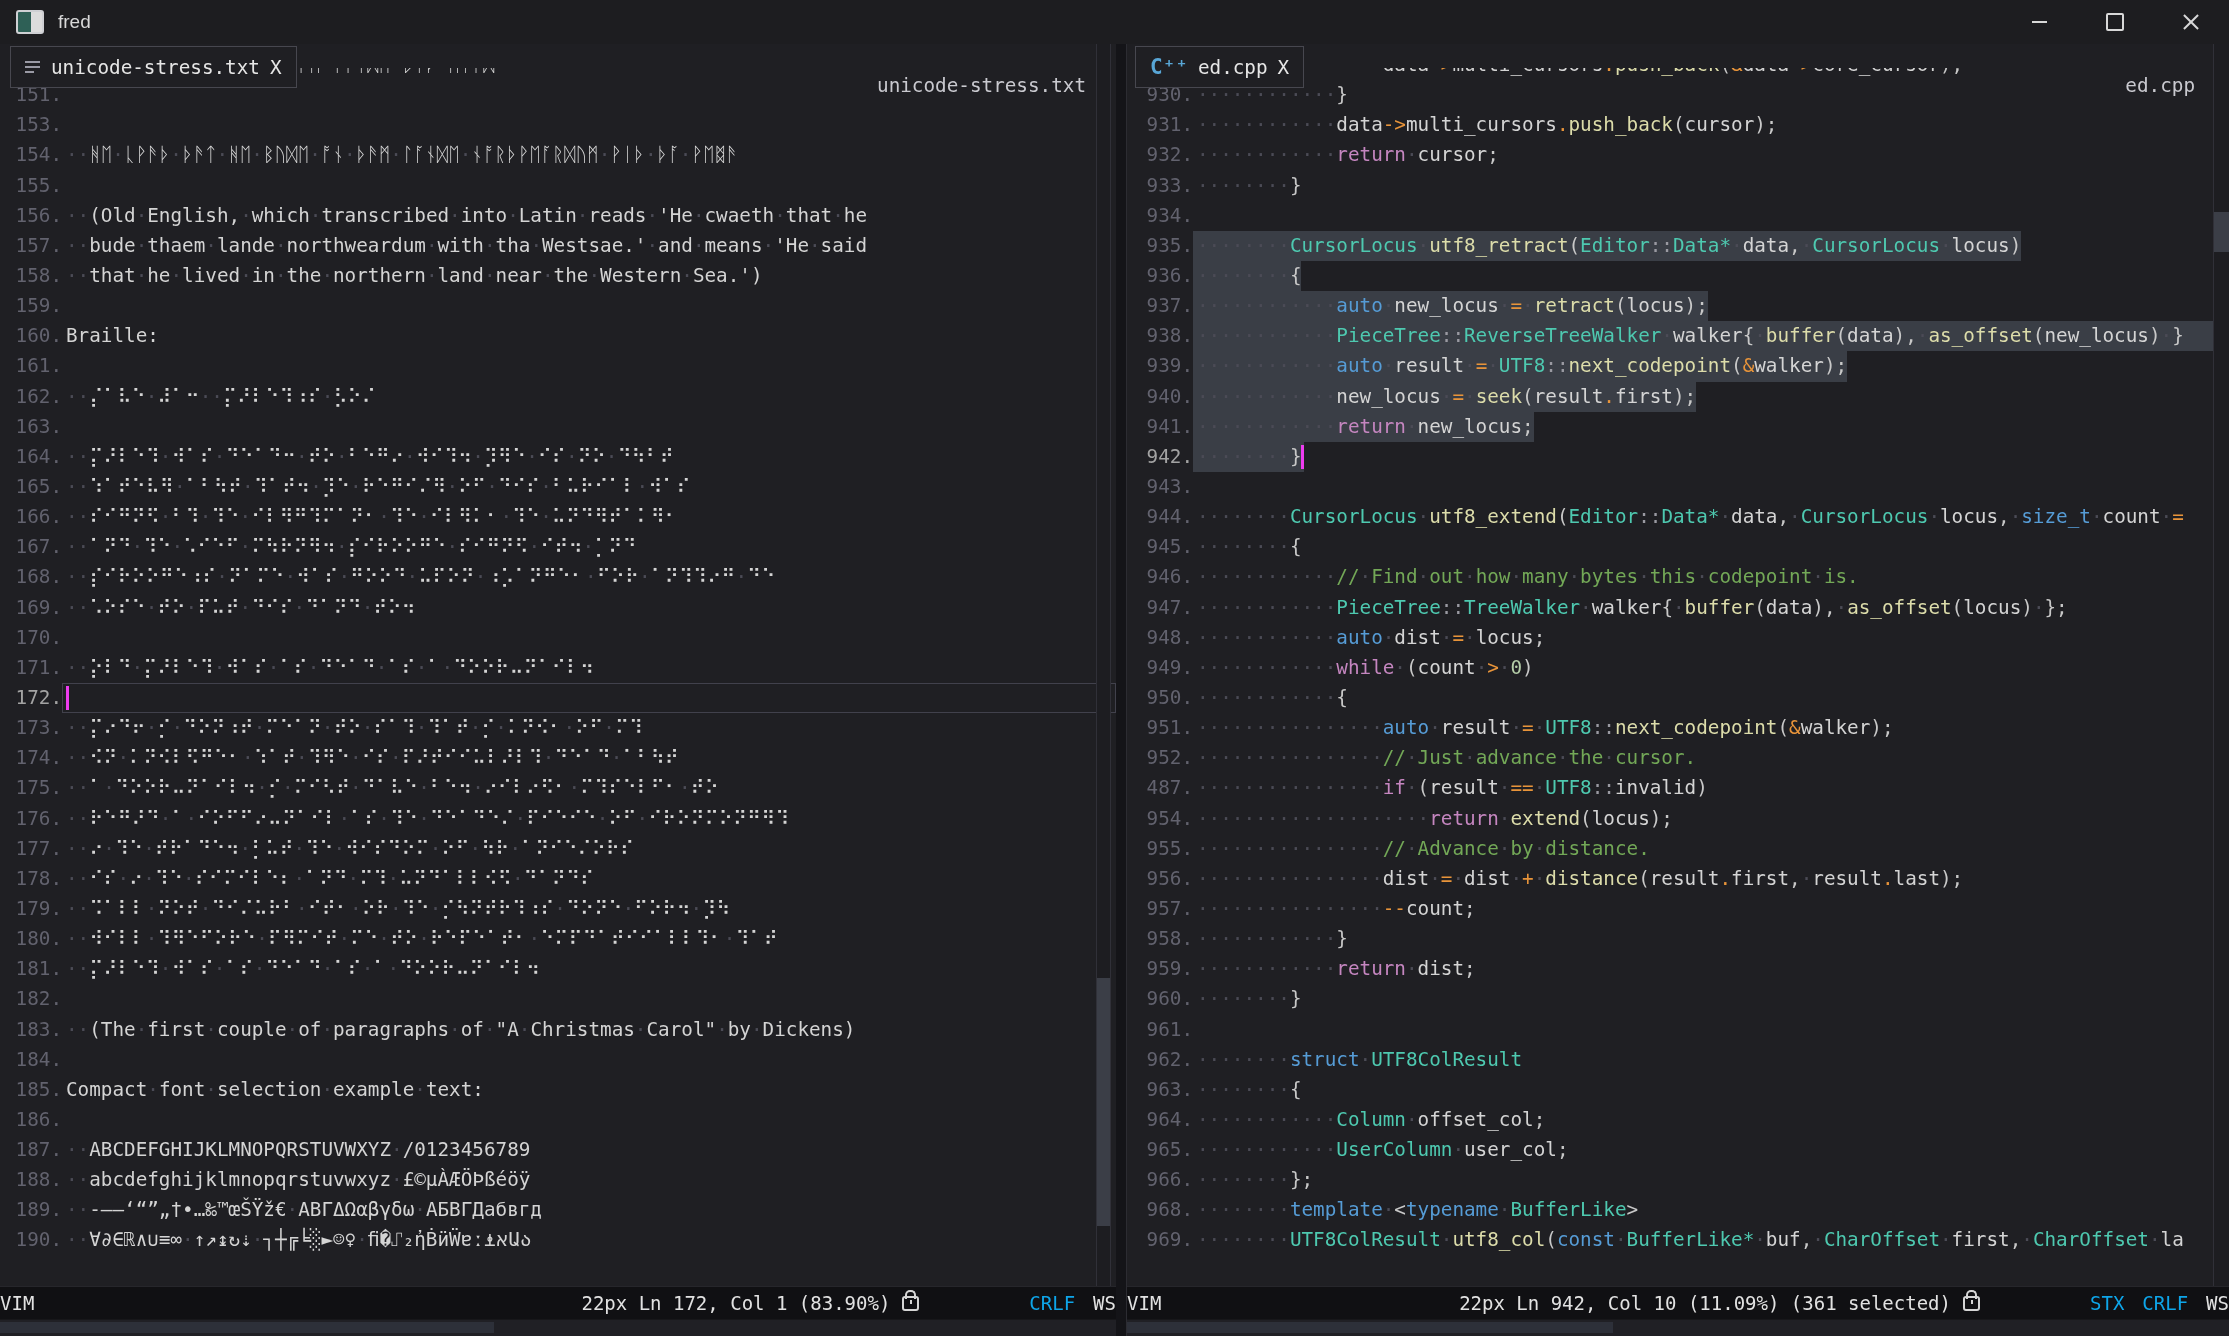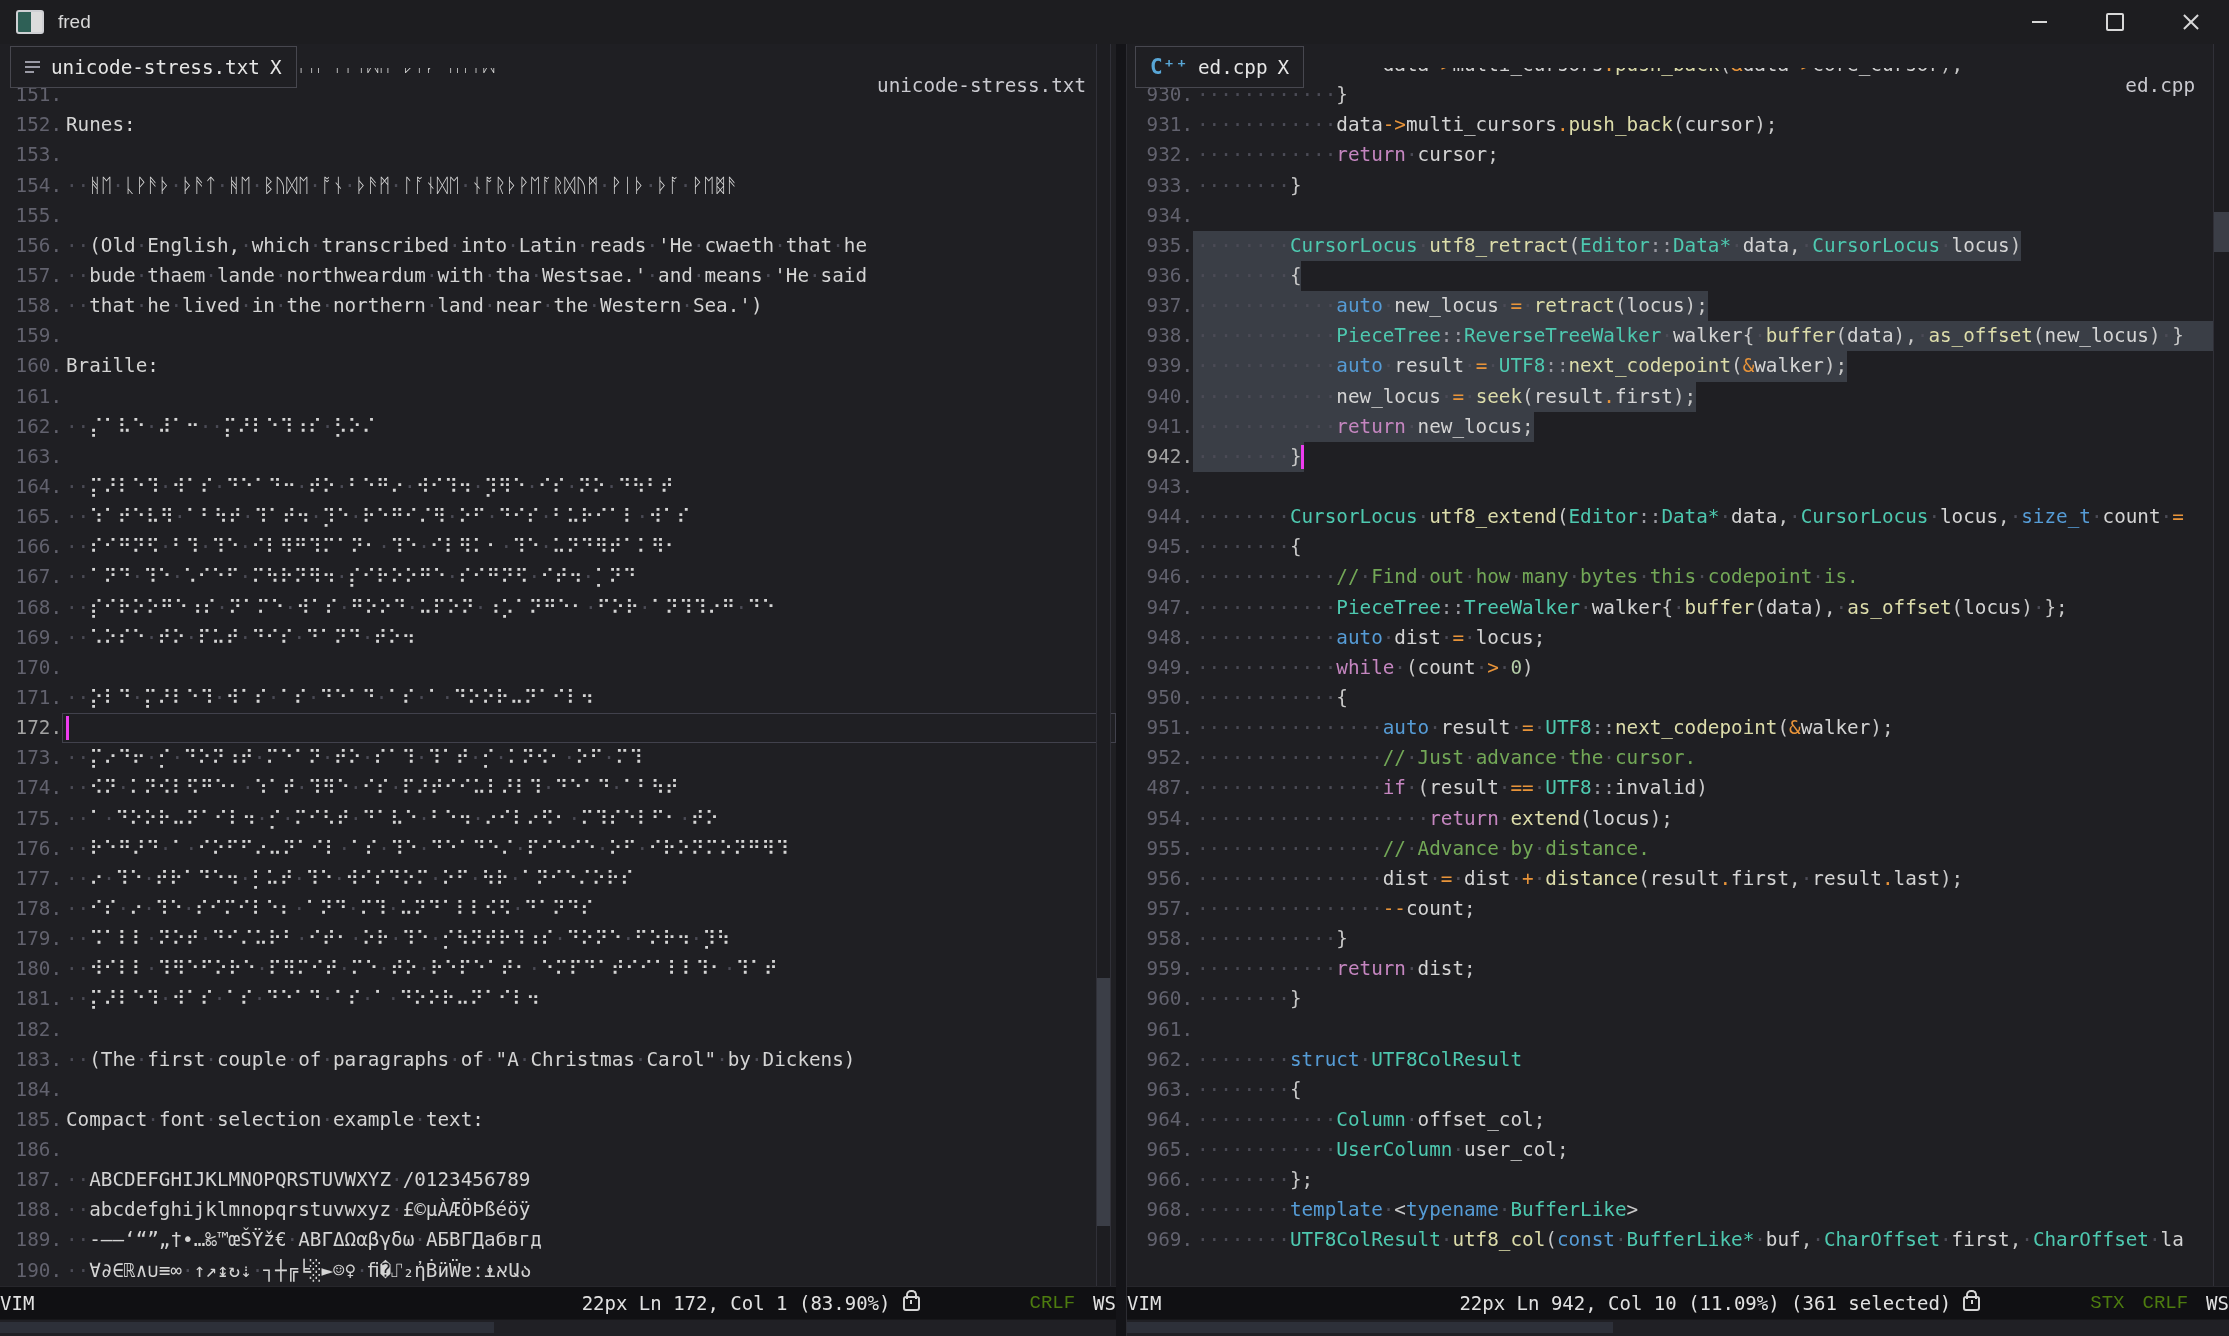--- a/index.html
+++ b/index.html
@@ -63,21 +63,21 @@
   .pane.left .vthumb{top:934px;height:248px;}
   .pane.right .vthumb{top:168px;height:40px;}
   .statusbar{height:32px;background:#101013;border-top:1px solid #26262b;display:flex;align-items:center;
     padding:0 0;font-size:19px;color:#e2e2e2;}
   .statuspos{margin-left:auto;}
   .lock{position:relative;width:13px;height:11px;border:2px solid #d6d6d6;border-radius:3px;margin-left:12px;}
   .lock::before{content:"";position:absolute;left:1px;top:-8px;width:7px;height:7px;border:2px solid #d6d6d6;
     border-bottom:none;border-radius:5px 5px 0 0;}
   .lock::after{content:"";position:absolute;left:50%;top:2px;width:2px;height:4px;background:#d6d6d6;transform:translateX(-50%);}
   .eolgroup{margin-left:110px;display:flex;gap:18px;}
-  .green{color:#4d7c0f;font-family:Liberation Mono, monospace;}
+  .green{color:#0ea5e9;}
   .hscroll{height:16px;background:#202025;position:relative;border-top:1px solid #17171a;}
   .hthumb{position:absolute;top:2px;bottom:3px;background:#2d3039;}
   .pane.left .hthumb{left:0;width:494px;}
   .pane.right .hthumb{left:0;width:486px;}
 </style>
 </head>
 <body>
 
 <div class="window">
 
@@ -102,24 +102,20 @@
     <div class="pane left">
       <div class="editor">
         <div class="lines" id="lines-left">
             <div class="line">
               <span class="gutter">150.</span>
               <span class="content"><span class="dot">·</span><span class="dot">·</span><span class="t">ᚦᚫᛏ</span><span class="dot">·</span><span class="t">ᚹᛖᚪᚱᚦ</span><span class="dot">·</span><span class="t">ᚢᛚᚠ</span><span class="dot">·</span><span class="t">ᚩᚾ</span><span class="dot">·</span><span class="t">ᚦᚫᛗ</span><span class="dot">·</span><span class="t">ᛚᚪᚾᛞᛖ</span><span class="dot">·</span><span class="t">ᛒᛁᚦ</span><span class="dot">·</span><span class="t">ᛗᛁᛚᛞ</span></span>
             </div>
             <div class="line">
               <span class="gutter">151.</span>
               <span class="content"></span>
-            </div>
-            <div class="line">
-              <span class="gutter">152.</span>
-              <span class="content"><span class="t">Runes:</span></span>
             </div>
             <div class="line">
               <span class="gutter">153.</span>
               <span class="content"></span>
             </div>
             <div class="line">
               <span class="gutter">154.</span>
               <span class="content"><span class="dot">·</span><span class="dot">·</span><span class="t">ᚻᛖ</span><span class="dot">·</span><span class="t">ᚳᚹᚫᚦ</span><span class="dot">·</span><span class="t">ᚦᚫᛏ</span><span class="dot">·</span><span class="t">ᚻᛖ</span><span class="dot">·</span><span class="t">ᛒᚢᛞᛖ</span><span class="dot">·</span><span class="t">ᚩᚾ</span><span class="dot">·</span><span class="t">ᚦᚫᛗ</span><span class="dot">·</span><span class="t">ᛚᚪᚾᛞᛖ</span><span class="dot">·</span><span class="t">ᚾᚩᚱᚦᚹᛖᚪᚱᛞᚢᛗ</span><span class="dot">·</span><span class="t">ᚹᛁᚦ</span><span class="dot">·</span><span class="t">ᚦᚪ</span><span class="dot">·</span><span class="t">ᚹᛖᛥᚫ</span></span>
             </div>
             <div class="line">

